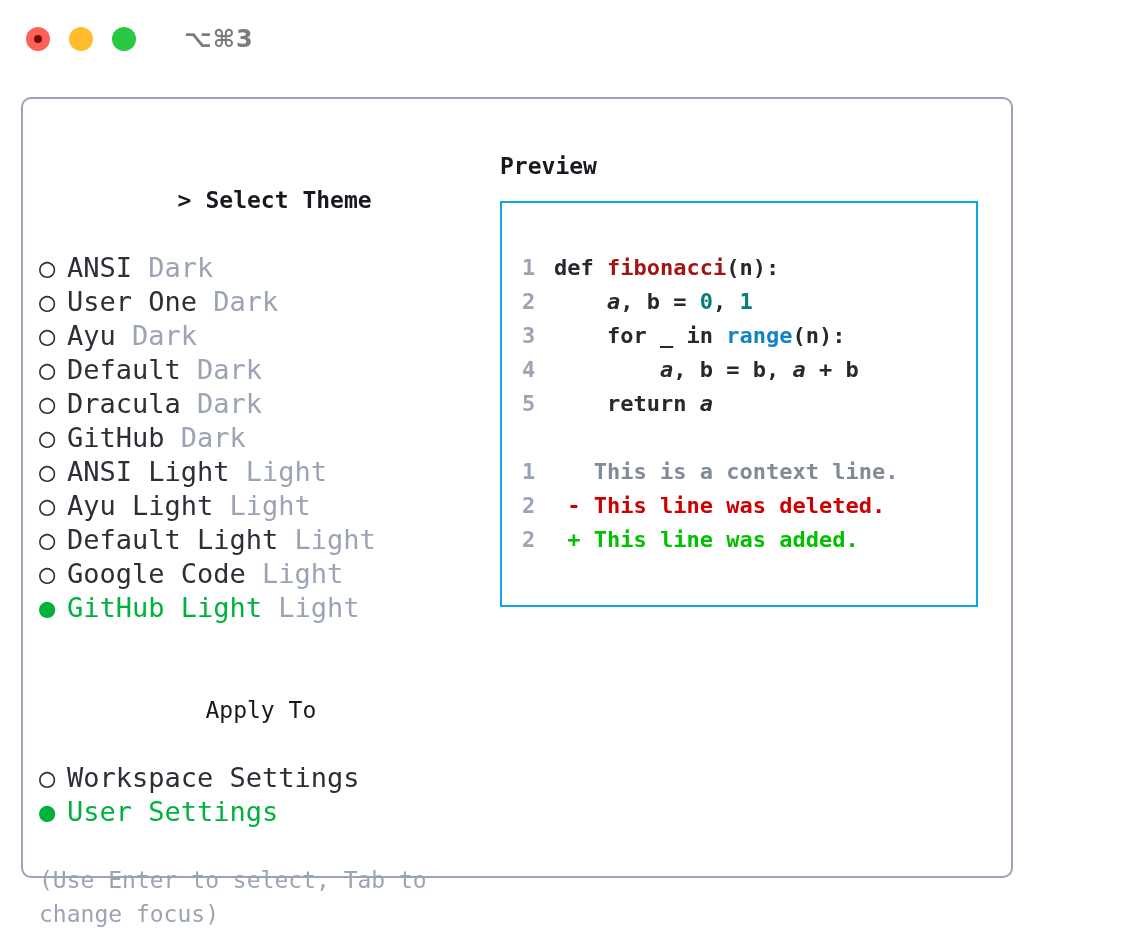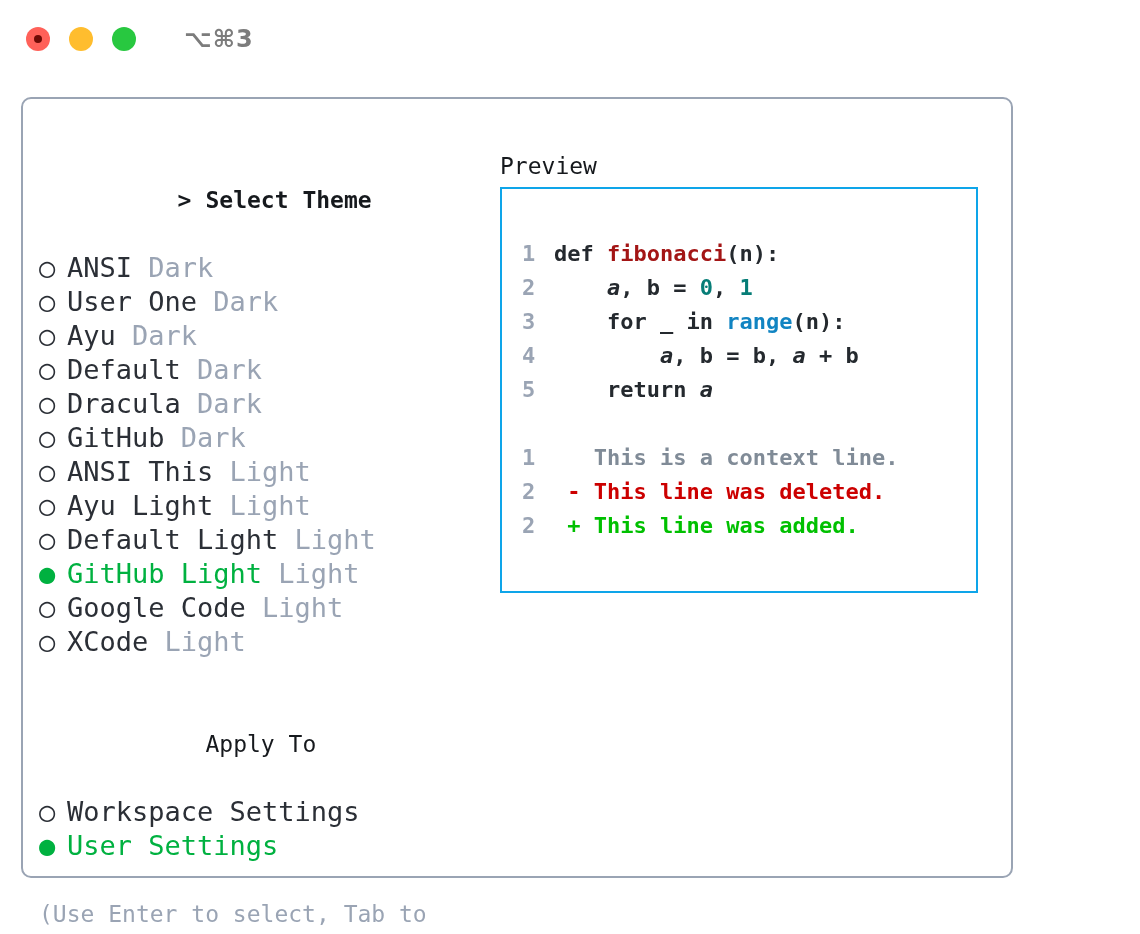--- a/index.html
+++ b/index.html
@@ -145,22 +145,22 @@
     line-height: 34px;
     color: #9aa4b4;
     width: 400px;
   }
 
   
   .preview-title {
     font-size: 23px;
     line-height: 34px;
     color: #16191d;
-    font-weight: normal;
-    margin-bottom: 4px;
+    font-weight: bold;
+    margin-bottom: 18px;
   }
 
   .code-box {
     width: 478px;
     height: 406px;
     border: 2px solid #0ea5e9;
     box-sizing: border-box;
     background: #ffffff;
     padding: 48px 0 0 20px;
     font-weight: bold;
@@ -213,26 +213,25 @@
           <span class="head-prefix">&gt;</span><span>Select Theme</span>
         </div>
 
         <div id="theme-list">
             <div class="opt-row"><span class="opt-marker">○</span><span class="opt-label">ANSI</span><span class="opt-variant"> Dark</span></div>
             <div class="opt-row"><span class="opt-marker">○</span><span class="opt-label">User One</span><span class="opt-variant"> Dark</span></div>
             <div class="opt-row"><span class="opt-marker">○</span><span class="opt-label">Ayu</span><span class="opt-variant"> Dark</span></div>
             <div class="opt-row"><span class="opt-marker">○</span><span class="opt-label">Default</span><span class="opt-variant"> Dark</span></div>
             <div class="opt-row"><span class="opt-marker">○</span><span class="opt-label">Dracula</span><span class="opt-variant"> Dark</span></div>
             <div class="opt-row"><span class="opt-marker">○</span><span class="opt-label">GitHub</span><span class="opt-variant"> Dark</span></div>
-            <div class="opt-row"><span class="opt-marker">○</span><span class="opt-label">ANSI This</span><span class="opt-variant"> Light</span></div>
+            <div class="opt-row"><span class="opt-marker">○</span><span class="opt-label">ANSI Light</span><span class="opt-variant"> Light</span></div>
             <div class="opt-row"><span class="opt-marker">○</span><span class="opt-label">Ayu Light</span><span class="opt-variant"> Light</span></div>
             <div class="opt-row"><span class="opt-marker">○</span><span class="opt-label">Default Light</span><span class="opt-variant"> Light</span></div>
+            <div class="opt-row"><span class="opt-marker">○</span><span class="opt-label">Google Code</span><span class="opt-variant"> Light</span></div>
             <div class="opt-row selected"><span class="opt-marker">●</span><span class="opt-label">GitHub Light</span><span class="opt-variant"> Light</span></div>
-            <div class="opt-row"><span class="opt-marker">○</span><span class="opt-label">Google Code</span><span class="opt-variant"> Light</span></div>
-            <div class="opt-row"><span class="opt-marker">○</span><span class="opt-label">XCode</span><span class="opt-variant"> Light</span></div>
           </div>
 
         <div class="spacer-row"></div>
 
         <div class="sub-head">
           <span class="head-prefix"> </span><span>Apply To</span>
         </div>
 
         <div id="apply-to-list">
             <div class="opt-row"><span class="opt-marker">○</span><span class="opt-label">Workspace Settings</span></div>

